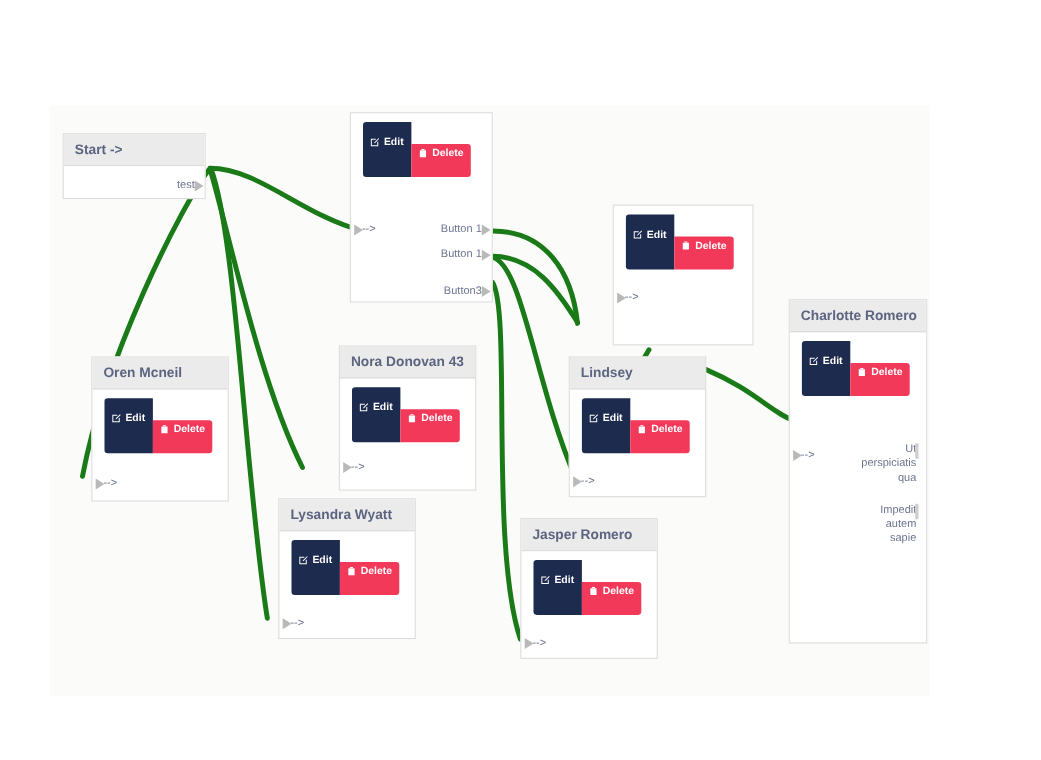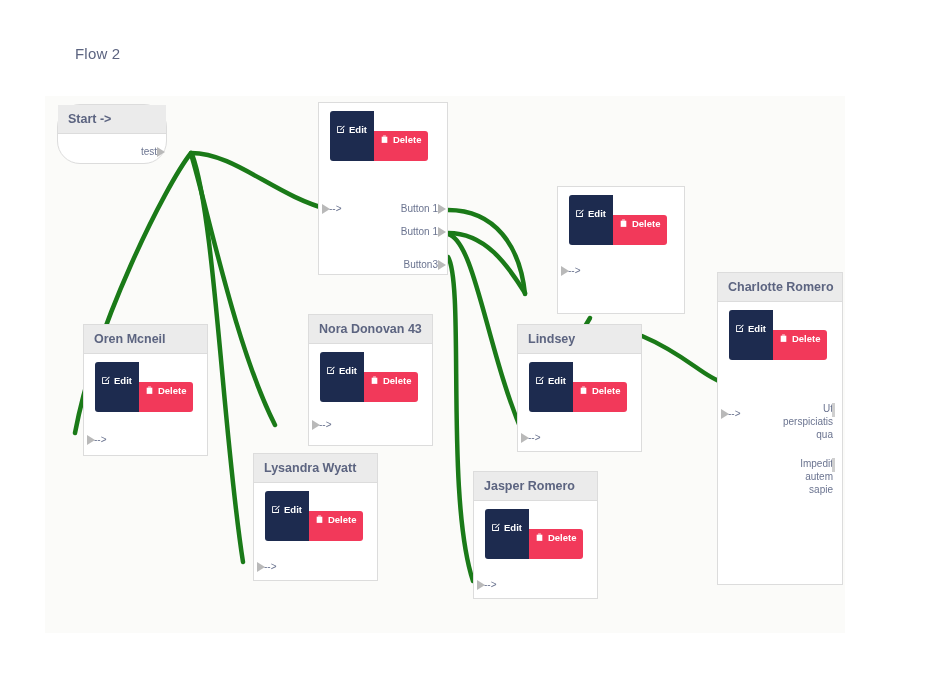--- a/index.html
+++ b/index.html
@@ -137,23 +137,20 @@
     height: 14px;
     background: #cfcfcf;
   }
   .multiline { line-height: 13px; }
 </style>
 </head>
 <body>
 
 <div id="root">
 
-  <div class="flow-header">
-    <div class="flow-title">Flow 2</div>
-  </div>
 
   <div class="canvas">
 
     <svg class="edges" viewBox="0 0 800 537">
 
       <path d="M 146,57 C 190,57 230,100 285,114" fill="none" stroke="#1a7a18" stroke-width="4.5" stroke-linecap="round"></path>
 
       <path d="M 146,57 C 120,90 50,230 30,337" fill="none" stroke="#1a7a18" stroke-width="4.5" stroke-linecap="round"></path>
 
       <path d="M 146,58 C 162,110 190,250 230,329" fill="none" stroke="#1a7a18" stroke-width="4.5" stroke-linecap="round"></path>
@@ -166,21 +163,21 @@
 
       <path d="M 403,138 C 430,145 442,255 478,338" fill="none" stroke="#1a7a18" stroke-width="4.5" stroke-linecap="round"></path>
 
       <path d="M 403,161 C 420,190 400,400 428,485" fill="none" stroke="#1a7a18" stroke-width="4.5" stroke-linecap="round"></path>
 
       <path d="M 545,222 C 528,250 500,300 481,338" fill="none" stroke="#1a7a18" stroke-width="4.5" stroke-linecap="round"></path>
 
       <path d="M 597,240 C 640,258 660,282 677,286" fill="none" stroke="#1a7a18" stroke-width="4.5" stroke-linecap="round"></path>
     </svg>
 
-    <div class="node" style="left:12px; top:8px; width:110px; height:60px;border-radius:23px;">
+    <div class="node" style="left:12px; top:25px; width:130px; height:60px;">
       <div class="node-header">Start -&gt;</div>
       <div class="node-body" style="height:33px;">
         <div class="port-out" style="top:12px;">
           <span>test</span>
           <span class="port-marker-out" style="top:1px;"></span>
         </div>
       </div>
     </div>
 
     <div class="node" style="left:273px; top:6px; width:130px; height:173px;">

